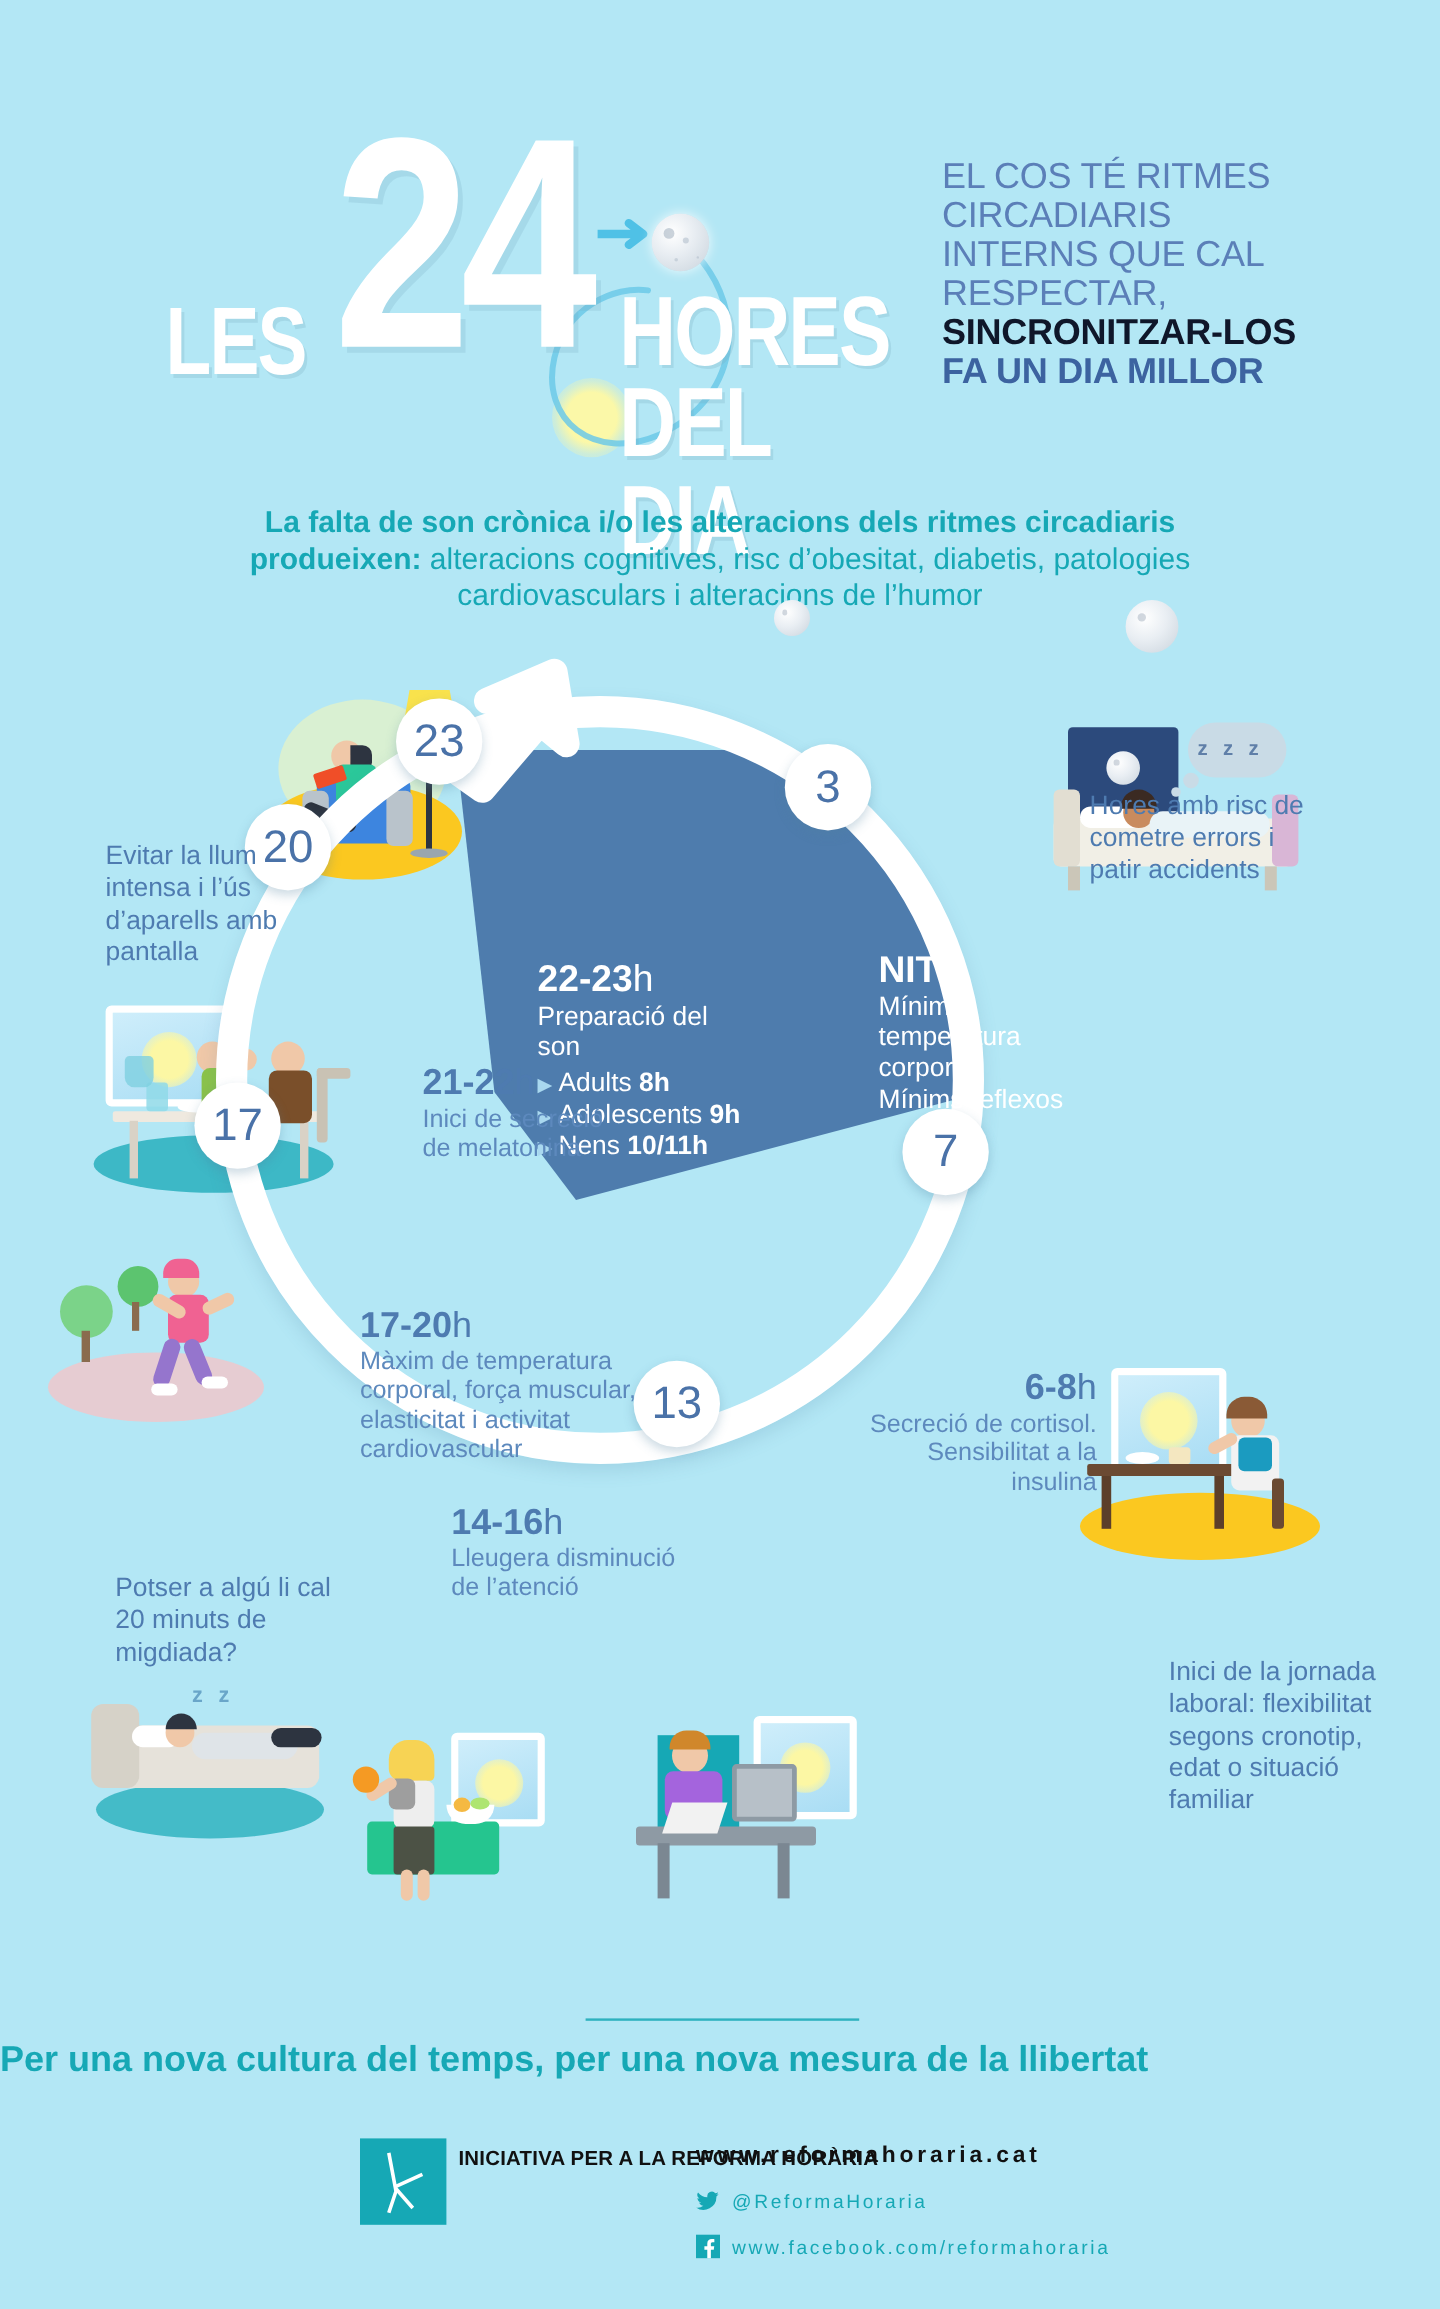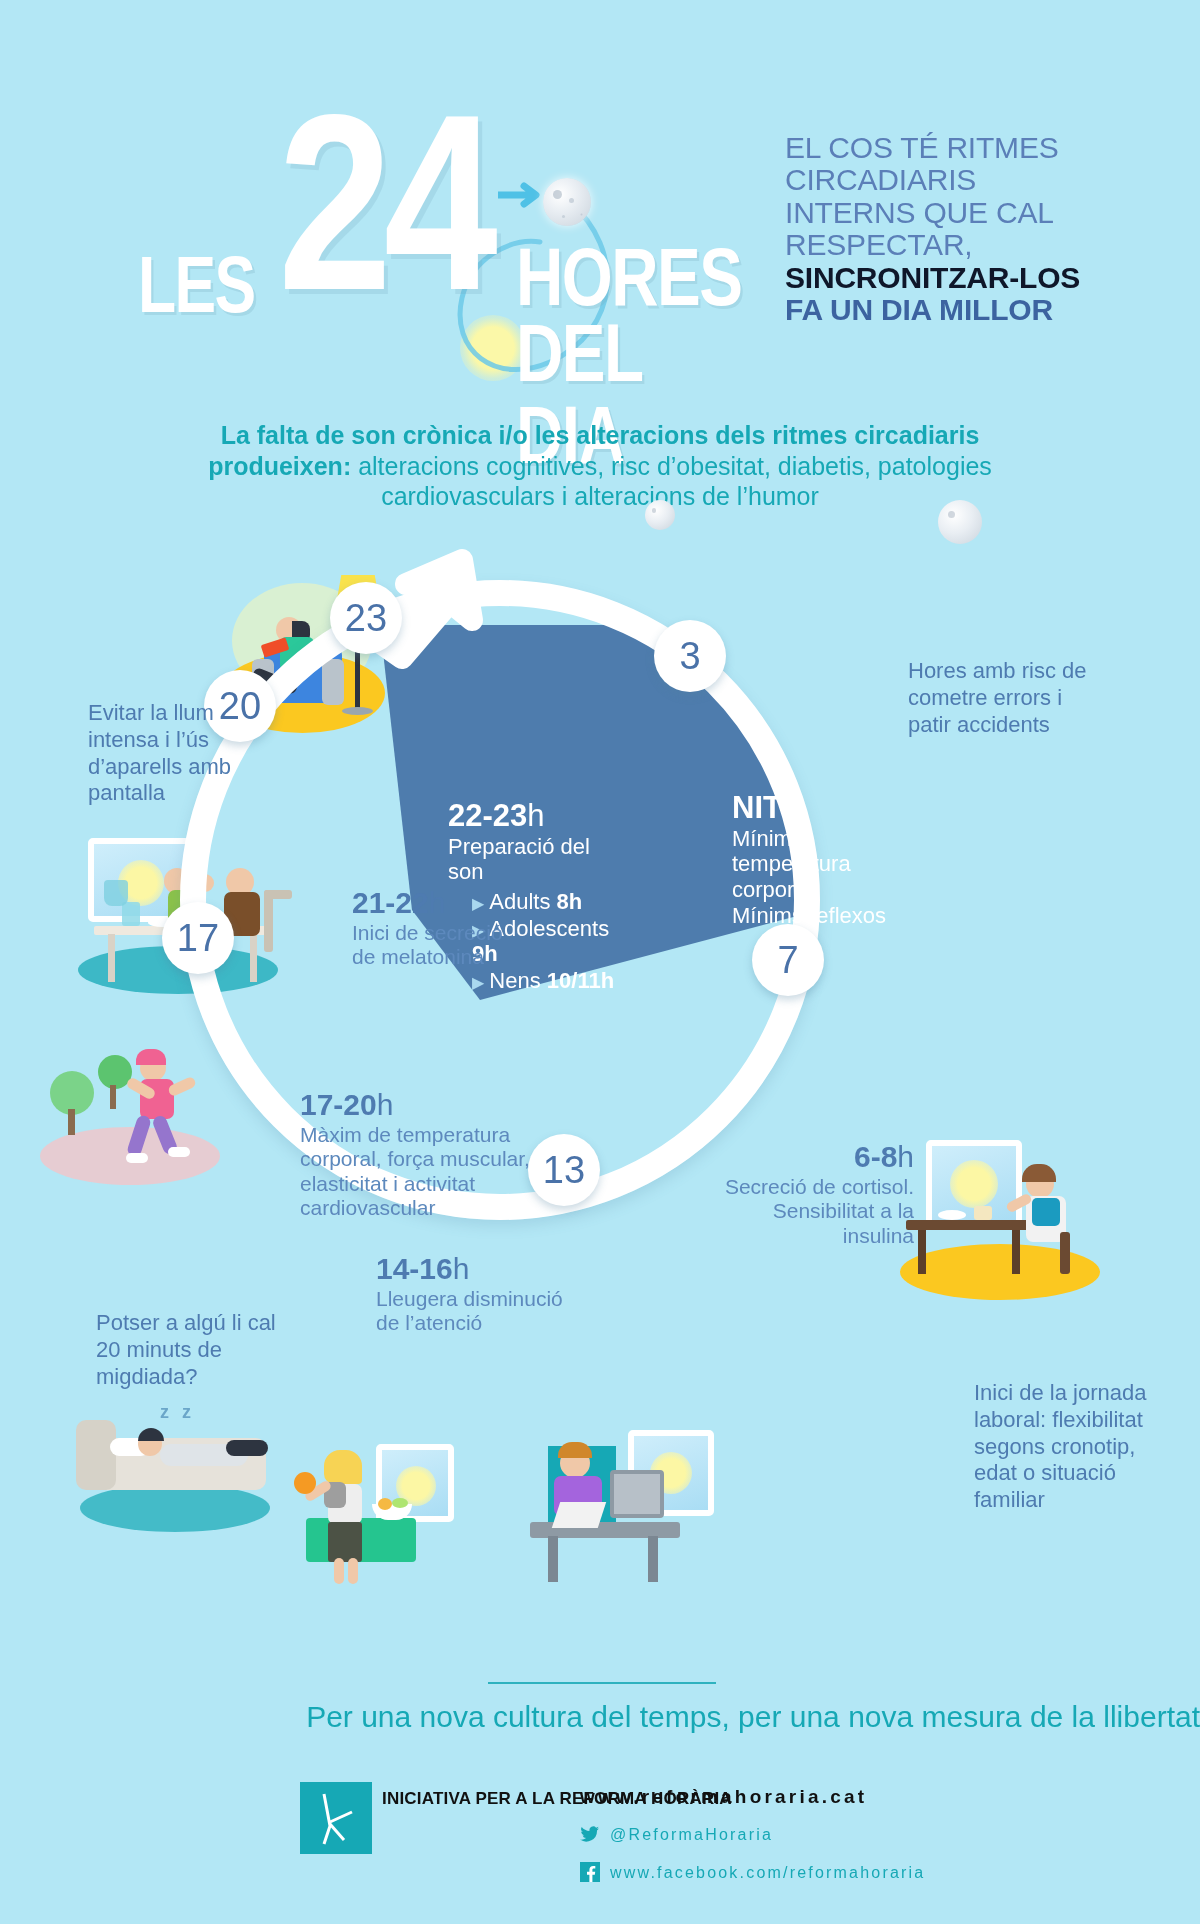--- a/index.html
+++ b/index.html
@@ -122,31 +122,31 @@
   .tb .hh { font-weight: bold; font-size: 30px; color: #4e7bb0; display: inline; }
   .tb .hh .suffix { font-weight: normal; }
   .tb .body { font-size: 21px; color: #5d89bd; }
 
   
   .tbw { position: absolute; color: #ffffff; line-height: 1.16; }
   .tbw .hh { font-weight: bold; font-size: 31px; }
   .tbw .hh .suffix { font-weight: normal; }
   .tbw .body { font-size: 22px; }
   .tbw ul { list-style: none; margin-top: 4px; }
-  .tbw li { font-size: 22px; margin-bottom: 1px; margin-left: 24px; }
+  .tbw li { font-size: 22px; margin-bottom: 1px; }
   .tbw li .tri { color: #a9d8ef; margin-right: 5px; font-size: 16px; }
   .tbw li .b { font-weight: bold; }
 
   .side-note { position: absolute; color: #4e7bb0; font-size: 22px; line-height: 1.22; }
 
   
   .foot-divider { position:absolute; height:2px; background:#16a8b5; opacity:.85; }
   .foot-slogan {
     position: absolute; left: 0; top: 1700px; width: 1200px;
-    text-align: right; font-size: 30px; font-weight: normal; color: #16a8b5;
+    text-align: left; font-size: 30px; font-weight: bold; color: #16a8b5;
   }
   .logo-box {
     position: absolute; left: 300px; top: 1782px;
     width: 72px; height: 72px; background: #16a8b5;
   }
   .logo-name {
     position: absolute; left: 382px; top: 1788px;
     font-size: 17px; font-weight: bold; color: #111; line-height: 1.28;
     letter-spacing: .2px;
   }
@@ -293,20 +293,37 @@
     <div style="position:absolute;left:30px;top:18px;width:30px;height:30px;background:#f0c8a8;border-radius:50%"></div>
     <div style="position:absolute;left:28px;top:12px;width:34px;height:16px;background:#d0872b;border-radius:14px 14px 0 0"></div>
     <div style="position:absolute;left:24px;top:46px;width:48px;height:40px;background:#a464dd;border-radius:7px"></div>
     <div style="position:absolute;left:0px;top:92px;width:150px;height:16px;background:#8e9aa4;border-radius:3px"></div>
     <div style="position:absolute;left:18px;top:106px;width:10px;height:46px;background:#7b8792"></div>
     <div style="position:absolute;left:118px;top:106px;width:10px;height:46px;background:#7b8792"></div>
     <div style="position:absolute;left:80px;top:40px;width:54px;height:48px;background:#b7c0c8;border-radius:4px;border:4px solid #8e9aa4"></div>
     <div style="position:absolute;left:26px;top:72px;width:46px;height:26px;background:#f2f2f2;transform:skewX(-18deg)"></div>
   </div>
 
+  <div class="ill" style="left:878px;top:600px;width:220px;height:170px">
+    <div style="position:absolute;left:12px;top:6px;width:92px;height:82px;background:#2c4a7c;border-radius:4px"></div>
+    <div class="moonlet" style="left:44px;top:26px;width:28px;height:28px"></div>
+    <div style="position:absolute;left:0px;top:82px;width:200px;height:40px;background:#f1efe6;border-radius:6px"></div>
+    <div style="position:absolute;left:0px;top:58px;width:22px;height:64px;background:#e2ded2;border-radius:5px"></div>
+    <div style="position:absolute;left:182px;top:62px;width:22px;height:60px;background:#d9b6d6;border-radius:5px"></div>
+    <div style="position:absolute;left:22px;top:72px;width:54px;height:18px;background:#ffffff;border-radius:9px"></div>
+    <div style="position:absolute;left:58px;top:64px;width:26px;height:26px;background:#c98b5e;border-radius:50%"></div>
+    <div style="position:absolute;left:56px;top:58px;width:30px;height:16px;background:#3b2a22;border-radius:15px 15px 0 0"></div>
+    <div style="position:absolute;left:80px;top:76px;width:100px;height:22px;background:#e9f3f7;border-radius:11px"></div>
+    <div style="position:absolute;left:12px;top:122px;width:10px;height:20px;background:#cbc6b8"></div>
+    <div style="position:absolute;left:176px;top:122px;width:10px;height:20px;background:#cbc6b8"></div>
+    <div style="position:absolute;left:112px;top:2px;width:82px;height:46px;background:#c9dbe6;border-radius:24px"></div>
+    <div style="position:absolute;left:120px;top:14px;color:#5f7fa8;font-size:17px;font-weight:bold;letter-spacing:4px">z z z</div>
+    <div style="position:absolute;left:108px;top:44px;width:13px;height:13px;background:#c9dbe6;border-radius:50%"></div>
+    <div style="position:absolute;left:98px;top:56px;width:8px;height:8px;background:#c9dbe6;border-radius:50%"></div>
+  </div>
 
   <div class="ill" style="left:900px;top:1140px;width:210px;height:170px">
     <div class="scr" style="left:26px;top:0px;width:96px;height:86px"></div>
     <div class="sunspot" style="left:50px;top:20px;width:48px;height:48px"></div>
     <div class="blob" style="left:0px;top:104px;width:200px;height:56px;background:#fbc820"></div>
     <div style="position:absolute;left:6px;top:80px;width:124px;height:10px;background:#6b4a32;border-radius:2px"></div>
     <div style="position:absolute;left:18px;top:90px;width:8px;height:44px;background:#5c3f2a"></div>
     <div style="position:absolute;left:112px;top:90px;width:8px;height:44px;background:#5c3f2a"></div>
     <div style="position:absolute;left:38px;top:70px;width:28px;height:10px;background:#fff;border-radius:50%"></div>
     <div style="position:absolute;left:74px;top:66px;width:18px;height:14px;background:#f4e7c0;border-radius:3px"></div>

